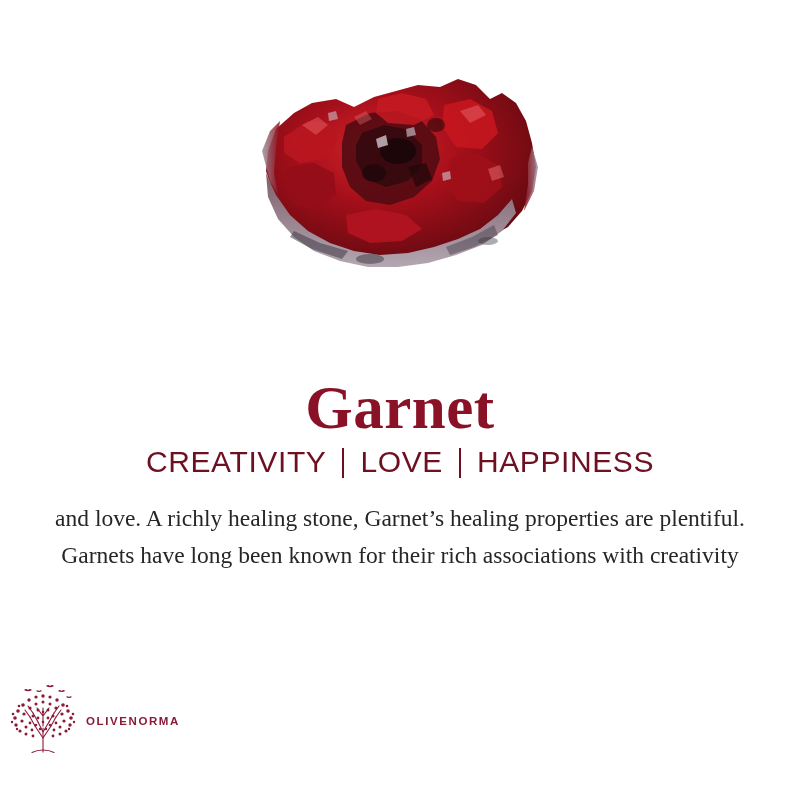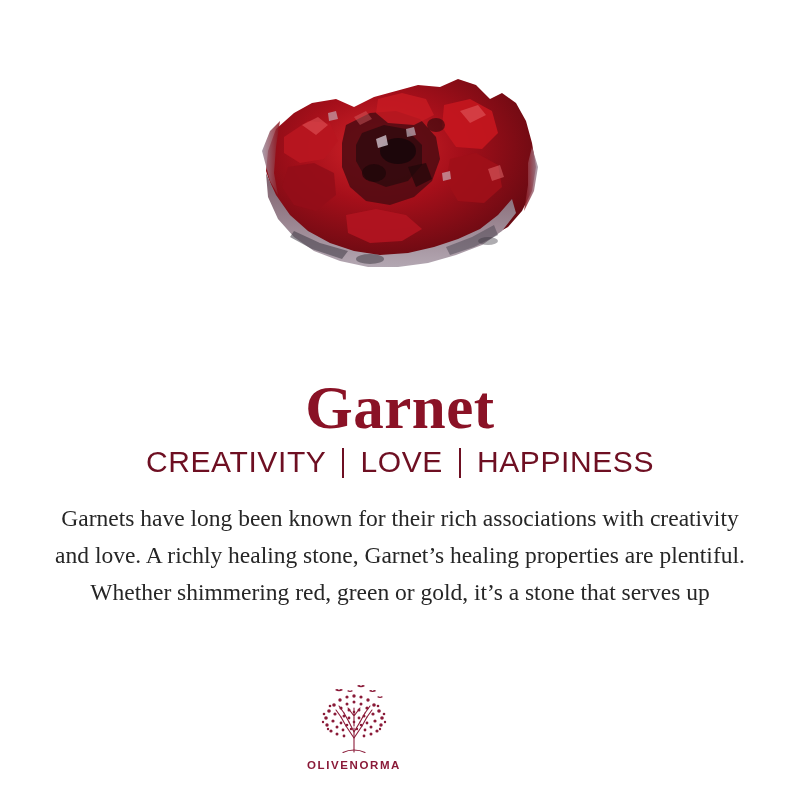--- a/index.html
+++ b/index.html
@@ -97,21 +97,21 @@
   }
   .body-copy .line { display: block; white-space: nowrap; }
 
   
   .logo {
     position: absolute;
     top: 682px;
     left: 0;
     width: 708px;
     display: flex;
-    flex-direction: column;
+    flex-direction: row;
     align-items: center;
   }
   .logo-mark { width: 86px; height: 74px; display: block; }
   .logo-word {
     margin-top: 3px;
     font-family: "Liberation Sans", "DejaVu Sans", sans-serif;
     font-weight: 700;
     font-size: 11.5px;
     letter-spacing: 1.6px;
     color: #8a1a38;
@@ -181,23 +181,22 @@
     </svg>
   </div>
 
   <h1 class="title">Garnet</h1>
 
   <div class="keywords">
     <span class="kw">CREATIVITY</span><span class="sep"></span><span class="kw">LOVE</span><span class="sep"></span><span class="kw">HAPPINESS</span>
   </div>
 
   <div class="body-copy">
+    <span class="line">and love. A richly healing stone, Garnet’s healing properties are plentiful.</span>
     <span class="line">Garnets have long been known for their rich associations with creativity</span>
-    <span class="line">and love. A richly healing stone, Garnet’s healing properties are plentiful.</span>
-    <span class="line">Whether shimmering red, green or gold, it’s a stone that serves up</span>
   </div>
 
   <div class="logo">
     <svg class="logo-mark" viewBox="0 0 86 74" aria-hidden="true">
       <g stroke="#8a1a38" stroke-width="1.1" fill="none" stroke-linecap="round">
 
         <path d="M43,70 L43,46"></path>
         <path d="M43,68 C38,68 35,69 32,70.5 M43,68 C48,68 51,69 54,70.5"></path>
         <path d="M43,56 L35,44 M43,56 L51,44 M43,50 L38,40 M43,50 L49,40"></path>
         <path d="M35,44 L30,35 M51,44 L56,35 M38,40 L33,31 M49,40 L54,31"></path>

